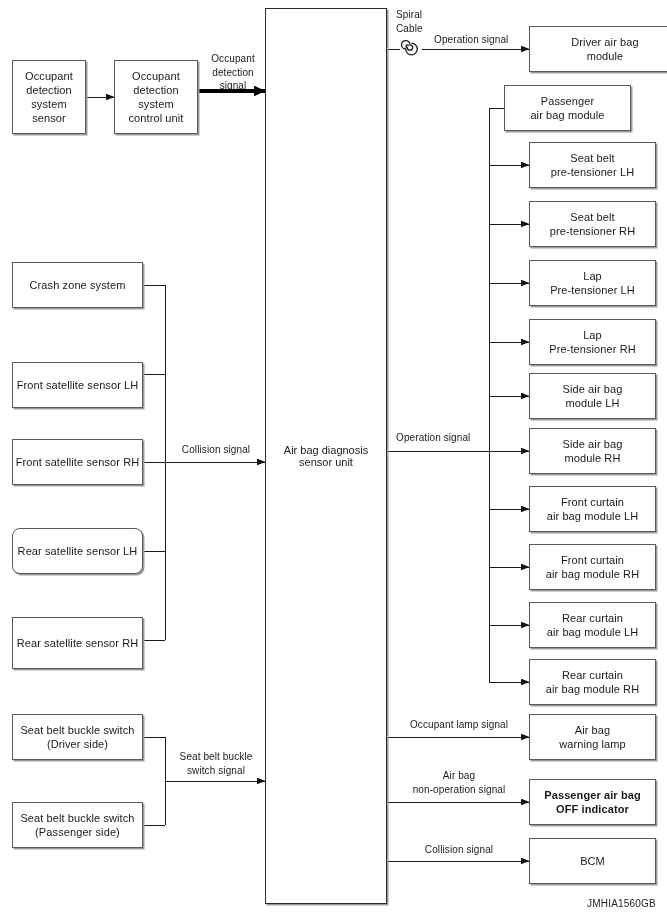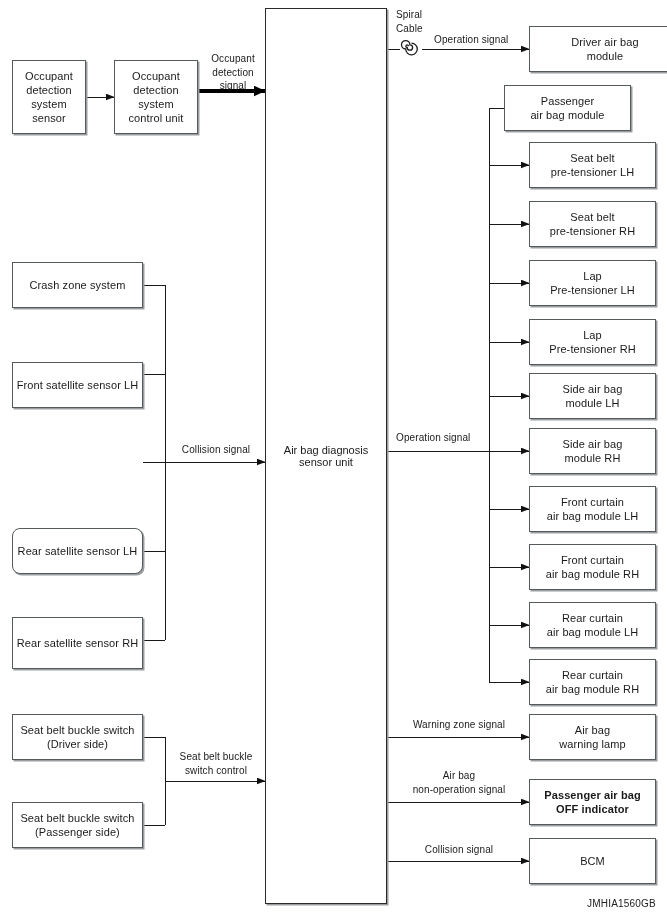--- a/index.html
+++ b/index.html
@@ -165,35 +165,36 @@
 
   <div class="lbl left" style="left:396px; top:8px; width:58px;">Spiral
 Cable</div>
 
   <div class="lbl left" style="left:434px; top:33px; width:100px;">Operation signal</div>
 
   <div class="box shadowed" style="left:12px; top:262px; width:131px; height:46px;">Crash zone system</div>
 
   <div class="box shadowed" style="left:12px; top:362px; width:131px; height:46px;">Front satellite sensor LH</div>
 
+  <div class="box shadowed" style="left:12px; top:439px; width:131px; height:46px;">Front satellite sensor RH</div>
 
   <div class="box shadowed" style="left:12px; top:528px; width:131px; height:46px;border-radius:8px;">Rear satellite sensor LH</div>
 
   <div class="box shadowed" style="left:12px; top:617px; width:131px; height:52px;">Rear satellite sensor RH</div>
 
   <div class="lbl center" style="left:170px; top:443px; width:92px;">Collision signal</div>
 
   <div class="box shadowed" style="left:12px; top:714px; width:131px; height:46px;">Seat belt buckle switch
 (Driver side)</div>
 
   <div class="box shadowed" style="left:12px; top:802px; width:131px; height:46px;">Seat belt buckle switch
 (Passenger side)</div>
 
   <div class="lbl center" style="left:168px; top:750px; width:96px;">Seat belt buckle
-switch control</div>
+switch signal</div>
 
   <div class="box shadowed" style="left:529px; top:26px; width:152px; height:46px;">Driver air bag
 module</div>
 
   <div class="box shadowed" style="left:504px; top:85px; width:127px; height:46px;">Passenger
 air bag module</div>
 
   <div class="box shadowed" style="left:529px; top:142px; width:127px; height:46px;">Seat belt
 pre-tensioner LH</div>
 
@@ -222,21 +223,21 @@
 air bag module LH</div>
 
   <div class="box shadowed" style="left:529px; top:659px; width:127px; height:46px;">Rear curtain
 air bag module RH</div>
 
   <div class="lbl left" style="left:396px; top:431px; width:110px;">Operation signal</div>
 
   <div class="box shadowed" style="left:529px; top:714px; width:127px; height:46px;">Air bag
 warning lamp</div>
 
-  <div class="lbl center" style="left:398px; top:718px; width:122px;">Warning zone signal</div>
+  <div class="lbl center" style="left:398px; top:718px; width:122px;">Occupant lamp signal</div>
 
   <div class="box shadowed" style="left:529px; top:779px; width:127px; height:46px;font-weight:bold;">Passenger air bag
 OFF indicator</div>
 
   <div class="lbl center" style="left:398px; top:769px; width:122px;">Air bag
 non-operation signal</div>
 
   <div class="box shadowed" style="left:529px; top:838px; width:127px; height:46px;">BCM</div>
 
   <div class="lbl center" style="left:398px; top:843px; width:122px;">Collision signal</div>

